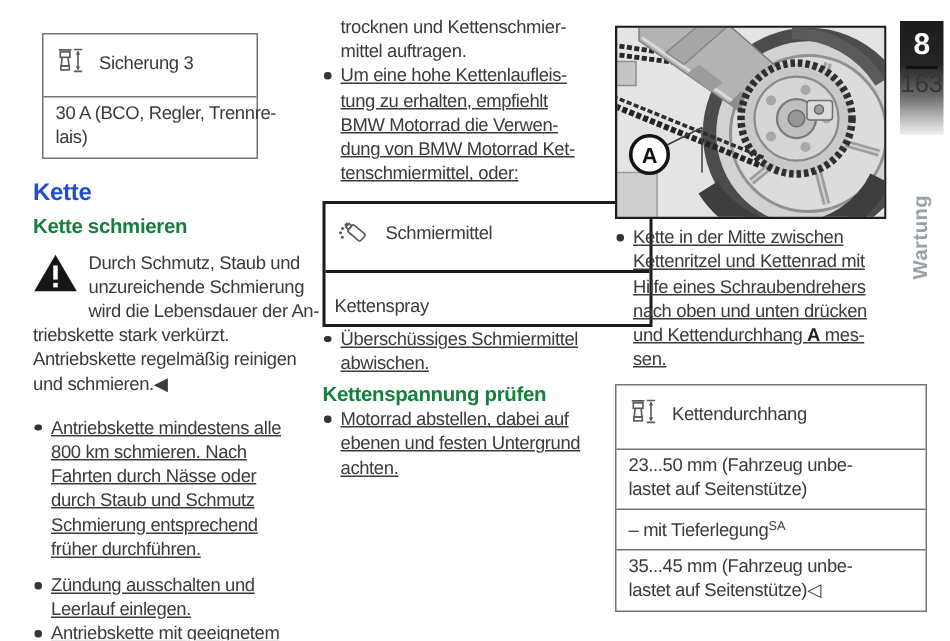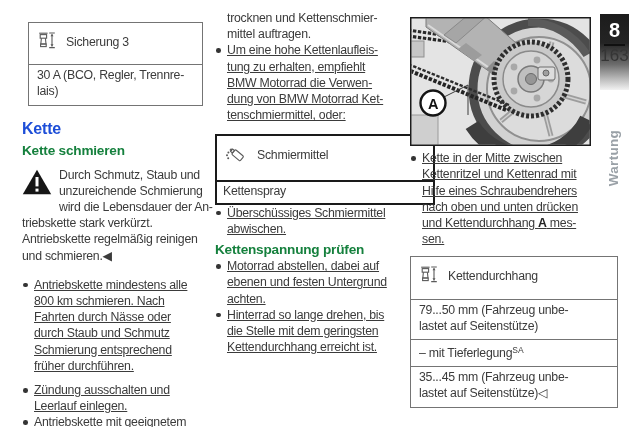--- a/index.html
+++ b/index.html
@@ -16,22 +16,22 @@
 
   h1.sec{font-size:16px;line-height:18px;font-weight:bold;color:#1d4ed8;margin:14px 0 0;letter-spacing:-0.2px;}
   h2.sub{font-size:13.6px;line-height:16px;font-weight:bold;color:#15803d;margin:5px 0 0;letter-spacing:-0.2px;}
 
   
   .spec-box{box-sizing:border-box;background:#fff;border:1.5px solid #747474;}
   .spec-box .spec-head{display:flex;align-items:flex-start;gap:9px;padding:8px 8px 10px;}
   .spec-box .spec-head .t{padding-top:3px;color:#3b3b3b;}
   .spec-box .spec-row{border-top:1.5px solid #747474;padding:2px 8px 5px;}
   .spec-box.dark{border:2px solid #1a1a1a;}
-  .spec-box.dark .spec-row{border-top:2px solid #1a1a1a;padding:1px 6px 4px;}
-  .fuse-box{width:175px;margin:22px 0 0 6px;}
+  .spec-box.dark .spec-row{border-top:2px solid #1a1a1a;padding:14px 6px 4px;}
+  .fuse-box{width:144px;margin:22px 0 0 6px;}
   .spray-box{width:220px;margin-top:11px;}
   .slack-box{width:208px;margin-top:9px;}
   .icon{flex:0 0 auto;display:inline-block;}
 
   
   .warning{margin-top:8px;}
   .warn-icon{float:left;margin:2px 7px 3px 0;}
 
   
   ul.b{list-style:none;margin:0;padding:0;text-decoration:underline;}
@@ -158,23 +158,20 @@
       <li><span class="pre">Überschüssiges Schmiermittel
 abwischen.</span></li>
     </ul>
 
     <h2 class="sub mid-head">Kettenspannung prüfen</h2>
 
     <ul class="b">
       <li><span class="pre">Motorrad abstellen, dabei auf
 ebenen und festen Untergrund
 achten.</span></li>
-      <li><span class="pre">Hinterrad so lange drehen, bis
-die Stelle mit dem geringsten
-Kettendurchhang erreicht ist.</span></li>
     </ul>
   </div>
 
   <div class="col col-right">
 
     <svg class="figure" viewBox="0 0 181 129" width="181" height="129">
       <defs>
           <clipPath id="figclip">
             <rect x="1.5" y="1.5" width="178" height="126"></rect>
           </clipPath>
@@ -258,21 +255,21 @@
             <rect x="3.6" y="13" width="5.6" height="2.6"></rect>
             <path d="M2.2 2.2 h8.4"></path>
             <path d="M15 3.2 v12.2"></path>
             <path d="M12.2 2 h5.6 M12.2 16.6 h5.6"></path>
             <path d="M15 3 l-1.5 2.3 h3 z" fill="#5a5a5a" stroke="none"></path>
             <path d="M15 15.6 l-1.5 -2.3 h3 z" fill="#5a5a5a" stroke="none"></path>
           </svg>
         </span>
         <span class="t">Kettendurchhang</span>
       </div>
-      <div class="spec-row pre">79...50 mm (Fahrzeug unbe-
+      <div class="spec-row pre">23...50 mm (Fahrzeug unbe-
 lastet auf Seitenstütze)</div>
       <div class="spec-row"><span>– mit Tieferlegung</span><sup class="sa">SA</sup></div>
       <div class="spec-row pre">35...45 mm (Fahrzeug unbe-
 lastet auf Seitenstütze)◁</div>
     </div>
   </div>
 
   <div class="tab-block">
     <div class="tab-num">8</div>
     <div class="tab-rule"></div>

